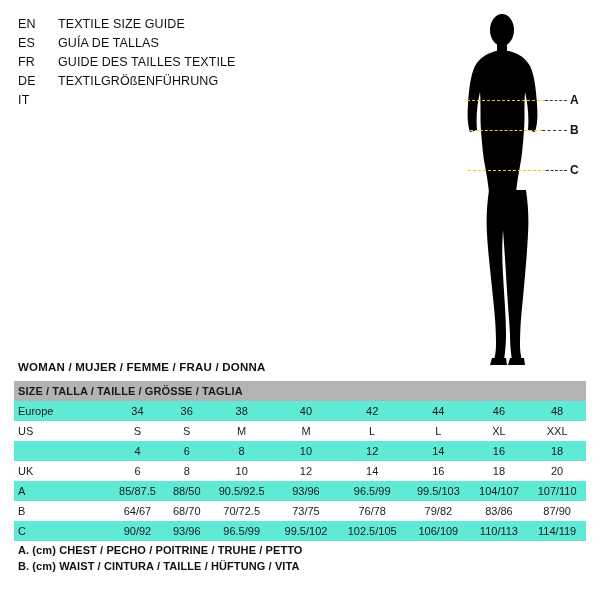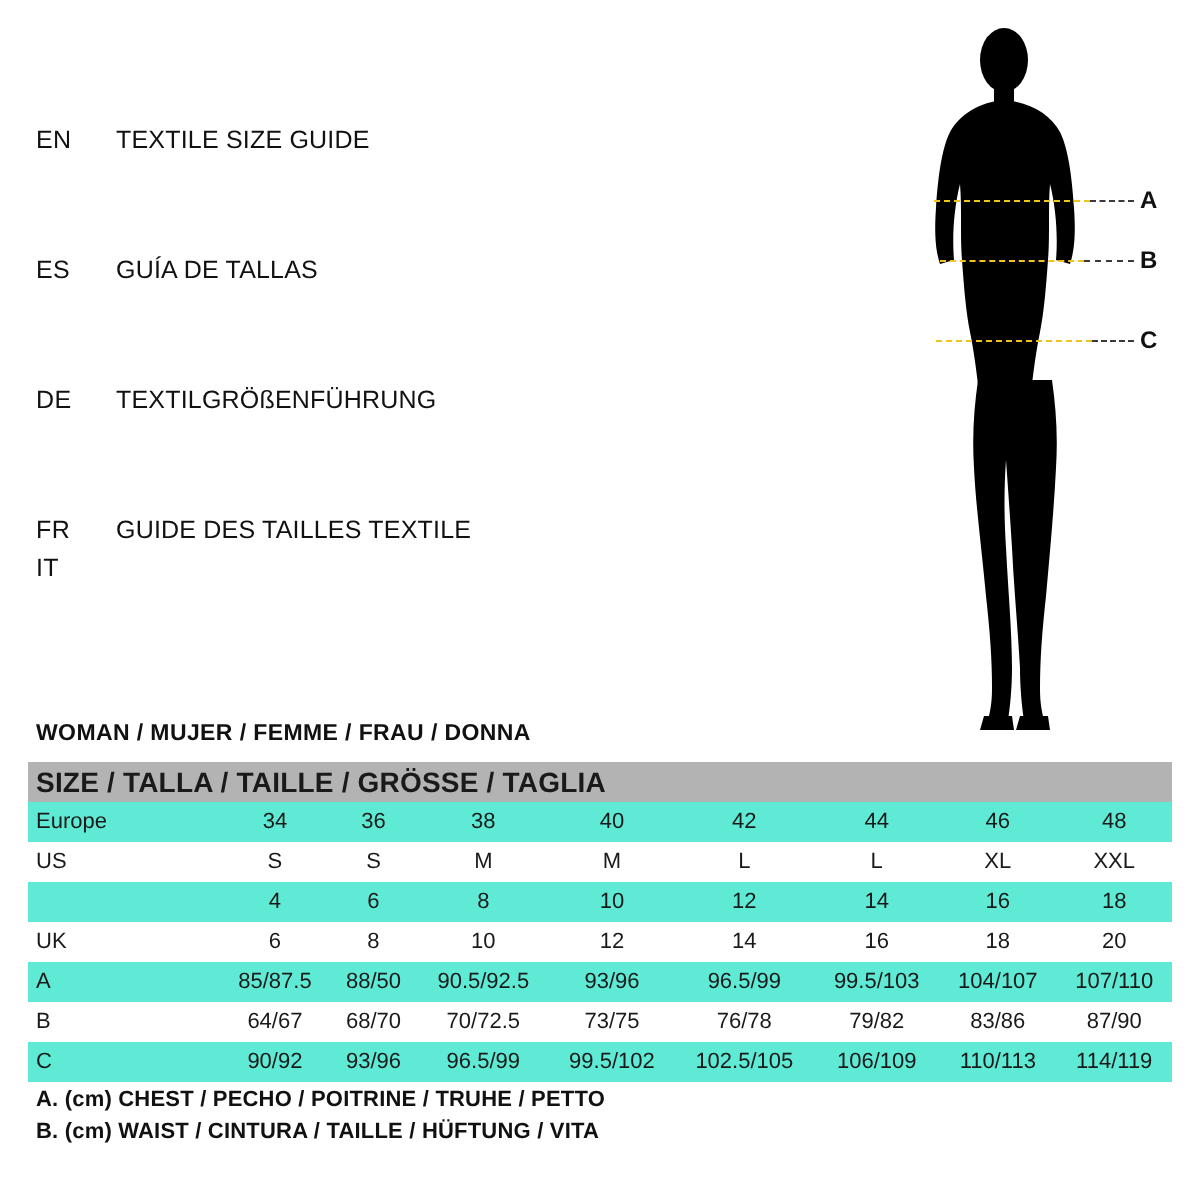--- a/index.html
+++ b/index.html
@@ -33,21 +33,20 @@
   .lang-code {
     width: 30px;
     font-size: 12.5px;
     letter-spacing: .2px;
     color: #111;
   }
   .lang-text {
     font-size: 12.5px;
     letter-spacing: .1px;
     color: #111;
-    margin-top: 46px;
   }
 
   
   .figure-wrap {
     position: absolute;
     top: 8px;
     left: 430px;
     width: 160px;
     height: 360px;
   }
@@ -90,21 +89,21 @@
     font-size: 11px;
   }
   table.size-table td {
     padding: 2px 4px;
     height: 16px;
     color: #1a1a1a;
   }
   tr.head-row td {
     background: #b3b3b3;
     font-weight: bold;
-    font-size: 14px;
+    font-size: 11px;
     letter-spacing: .1px;
   }
   tr.shade td { background: #5eead4; }
   tr.plain td { background: #ffffff; }
   td.label-col {
     text-align: left;
     padding-left: 6px;
     width: 88px;
   }
   td.val { text-align: center; }
@@ -130,26 +129,26 @@
 <div class="lang-block">
   <div class="lang-row">
     <span class="lang-code">EN</span>
     <span class="lang-text">TEXTILE SIZE GUIDE</span>
   </div>
   <div class="lang-row">
     <span class="lang-code">ES</span>
     <span class="lang-text">GUÍA DE TALLAS</span>
   </div>
   <div class="lang-row">
+    <span class="lang-code">FR</span>
+    <span class="lang-text">GUIDE DES TAILLES TEXTILE</span>
+  </div>
+  <div class="lang-row">
     <span class="lang-code">DE</span>
     <span class="lang-text">TEXTILGRÖßENFÜHRUNG</span>
-  </div>
-  <div class="lang-row">
-    <span class="lang-code">FR</span>
-    <span class="lang-text">GUIDE DES TAILLES TEXTILE</span>
   </div>
   <div class="lang-row">
     <span class="lang-code">IT</span>
   </div>
 </div>
 
 <div class="figure-wrap">
   <svg width="160" height="360" viewBox="0 0 160 360">
     <g fill="#000000">
 

